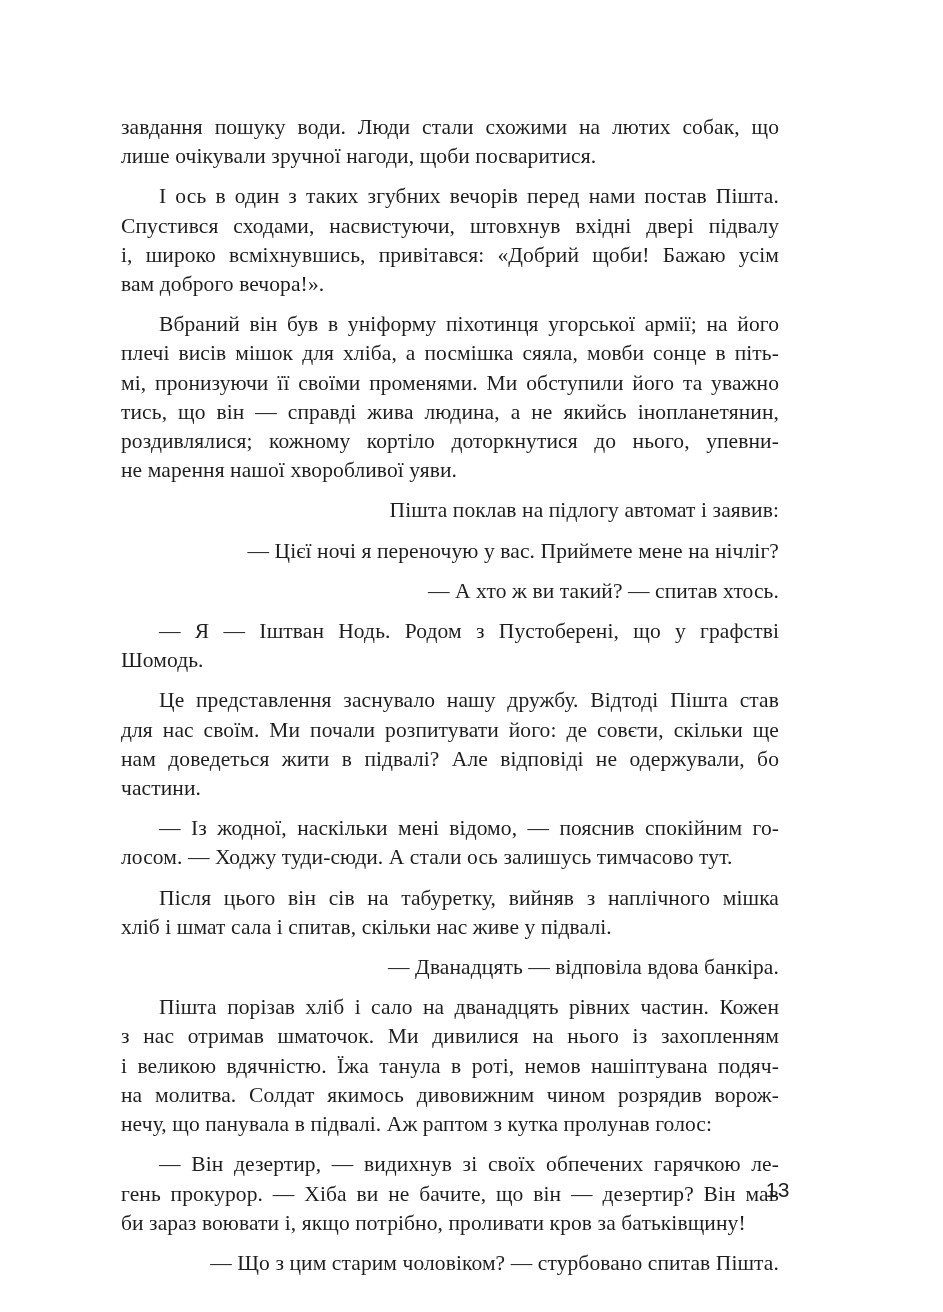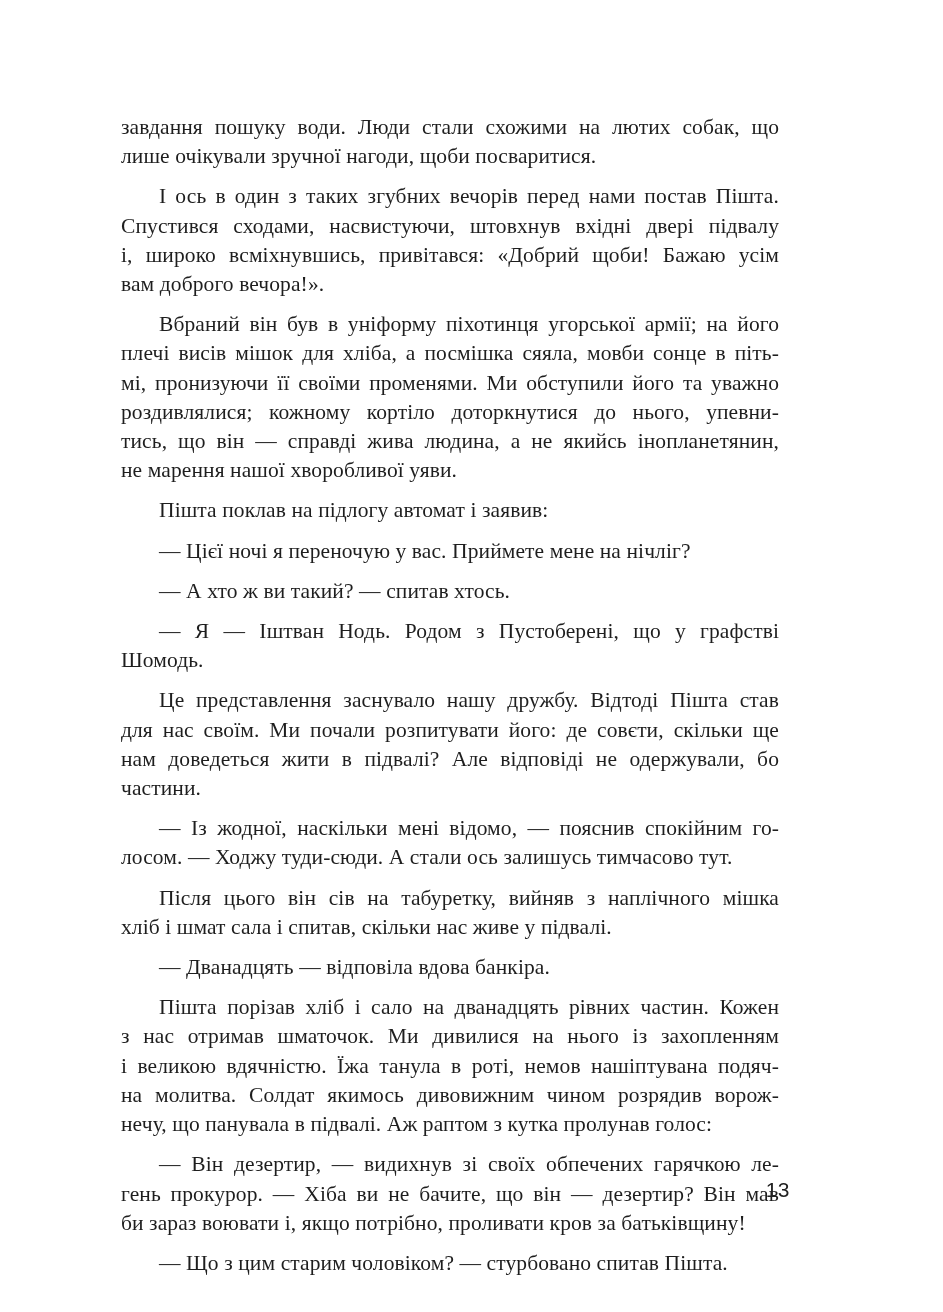--- a/index.html
+++ b/index.html
@@ -37,20 +37,21 @@
     margin: 0;
     padding: 0;
     min-height: 29.2px;
   }
   .line.just {
     text-align: justify;
     text-align-last: justify;
   }
   .line.ind {
     text-indent: 38px;
+    text-align: right;
   }
   .page-number {
     position: absolute;
     top: 1178px;
     left: 635px;
     width: 155px;
     text-align: right;
     font-size: 21px;
     color: #222222;
     font-family: "Liberation Sans", sans-serif;
@@ -69,22 +70,22 @@
       <div class="para">
         <div class="line just ind">І ось в один з таких згубних вечорів перед нами постав Пішта.</div>
         <div class="line just">Спустився сходами, насвистуючи, штовхнув вхідні двері підвалу</div>
         <div class="line just">і, широко всміхнувшись, привітався: «Добрий щоби! Бажаю усім</div>
         <div class="line">вам доброго вечора!».</div>
       </div>
       <div class="para">
         <div class="line just ind">Вбраний він був в уніформу піхотинця угорської армії; на його</div>
         <div class="line just">плечі висів мішок для хліба, а посмішка сяяла, мовби сонце в піть-</div>
         <div class="line just">мі, пронизуючи її своїми променями. Ми обступили його та уважно</div>
+        <div class="line just">тись, що він — справді жива людина, а не якийсь інопланетянин,</div>
         <div class="line just">роздивлялися; кожному кортіло доторкнутися до нього, упевни-</div>
-        <div class="line just">тись, що він — справді жива людина, а не якийсь інопланетянин,</div>
         <div class="line">не марення нашої хворобливої уяви.</div>
       </div>
       <div class="para">
         <div class="line ind">Пішта поклав на підлогу автомат і заявив:</div>
       </div>
       <div class="para">
         <div class="line ind">— Цієї ночі я переночую у вас. Приймете мене на нічліг?</div>
       </div>
       <div class="para">
         <div class="line ind">— А хто ж ви такий? — спитав хтось.</div>

